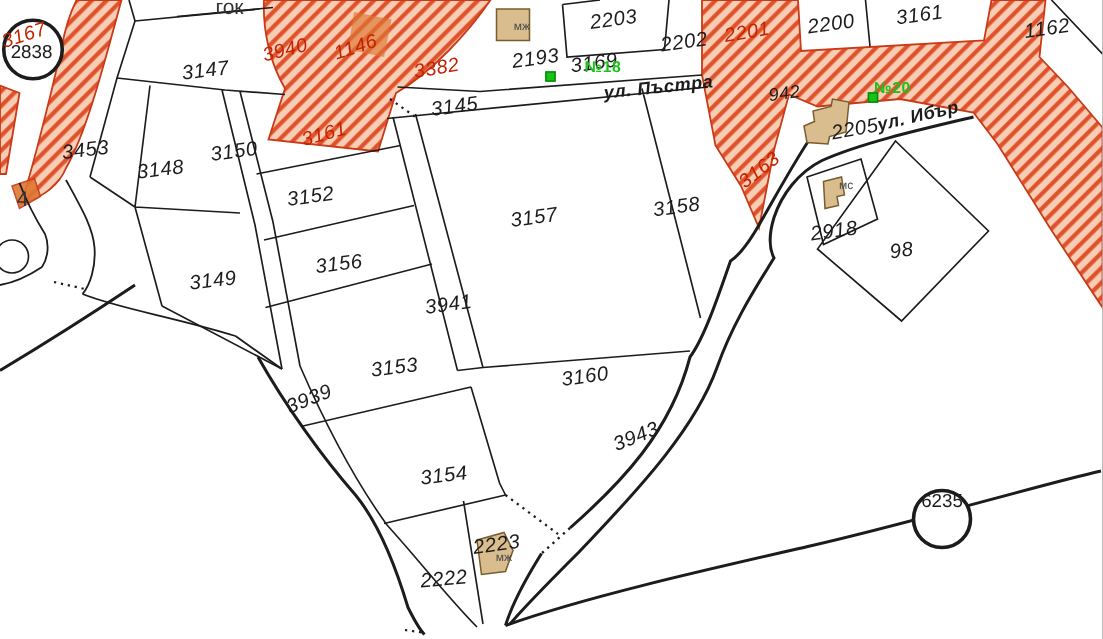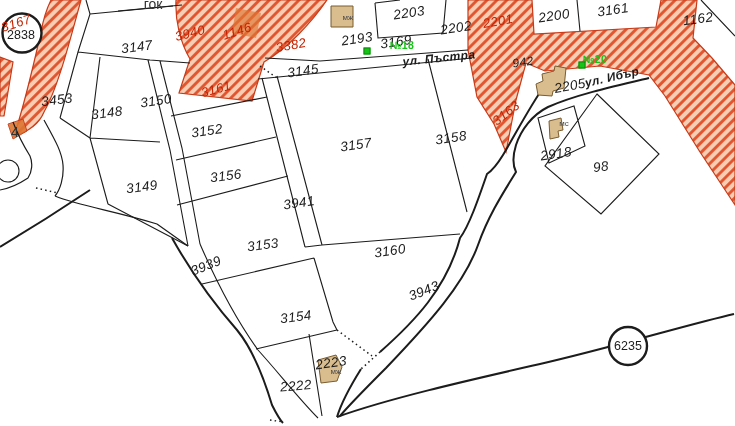--- a/index.html
+++ b/index.html
@@ -119,17 +119,17 @@
       <span class="lbl lbl-red" style="left: 16px; top: 23px; transform: translate(-50%, -50%) rotate(-18deg);">3167</span>
       <span class="lbl lbl-street" style="left: 439px; top: 58px; transform: translate(-50%, -50%) rotate(-6deg);">ул. Пъстра</span>
       <span class="lbl lbl-street" style="left: 612px; top: 77px; transform: translate(-50%, -50%) rotate(-13deg);">ул. Ибър</span>
       <span class="lbl lbl-bld" style="left: 348px; top: 18px;">мж</span>
       <span class="lbl lbl-bld" style="left: 336px; top: 372px;">мж</span>
       <span class="lbl lbl-bld" style="left: 564px; top: 124px;">мс</span>
       <span class="lbl lbl-note" style="left: 141px; top: 4px;">гок</span>
       <span class="lbl lbl-marker" style="left: 381px; top: 45px; padding-left: 42px;">№18</span>
       <span class="lbl lbl-marker" style="left: 595px; top: 59px; text-align: right;">№20</span>
       <span class="lbl lbl-circle" style="left: 21px; top: 35px;">2838</span>
-      <span class="lbl lbl-circle" style="left: 628px; top: 346px;">6235</span>
+      <span class="lbl lbl-circle" style="left: 628px; top: 334px;">6235</span>
       <span class="marker-sq" style="left: 367px; top: 51px;"></span>
       <span class="marker-sq" style="left: 582px; top: 65px;"></span>
     </div>
 </div>
 
 </body></html>

